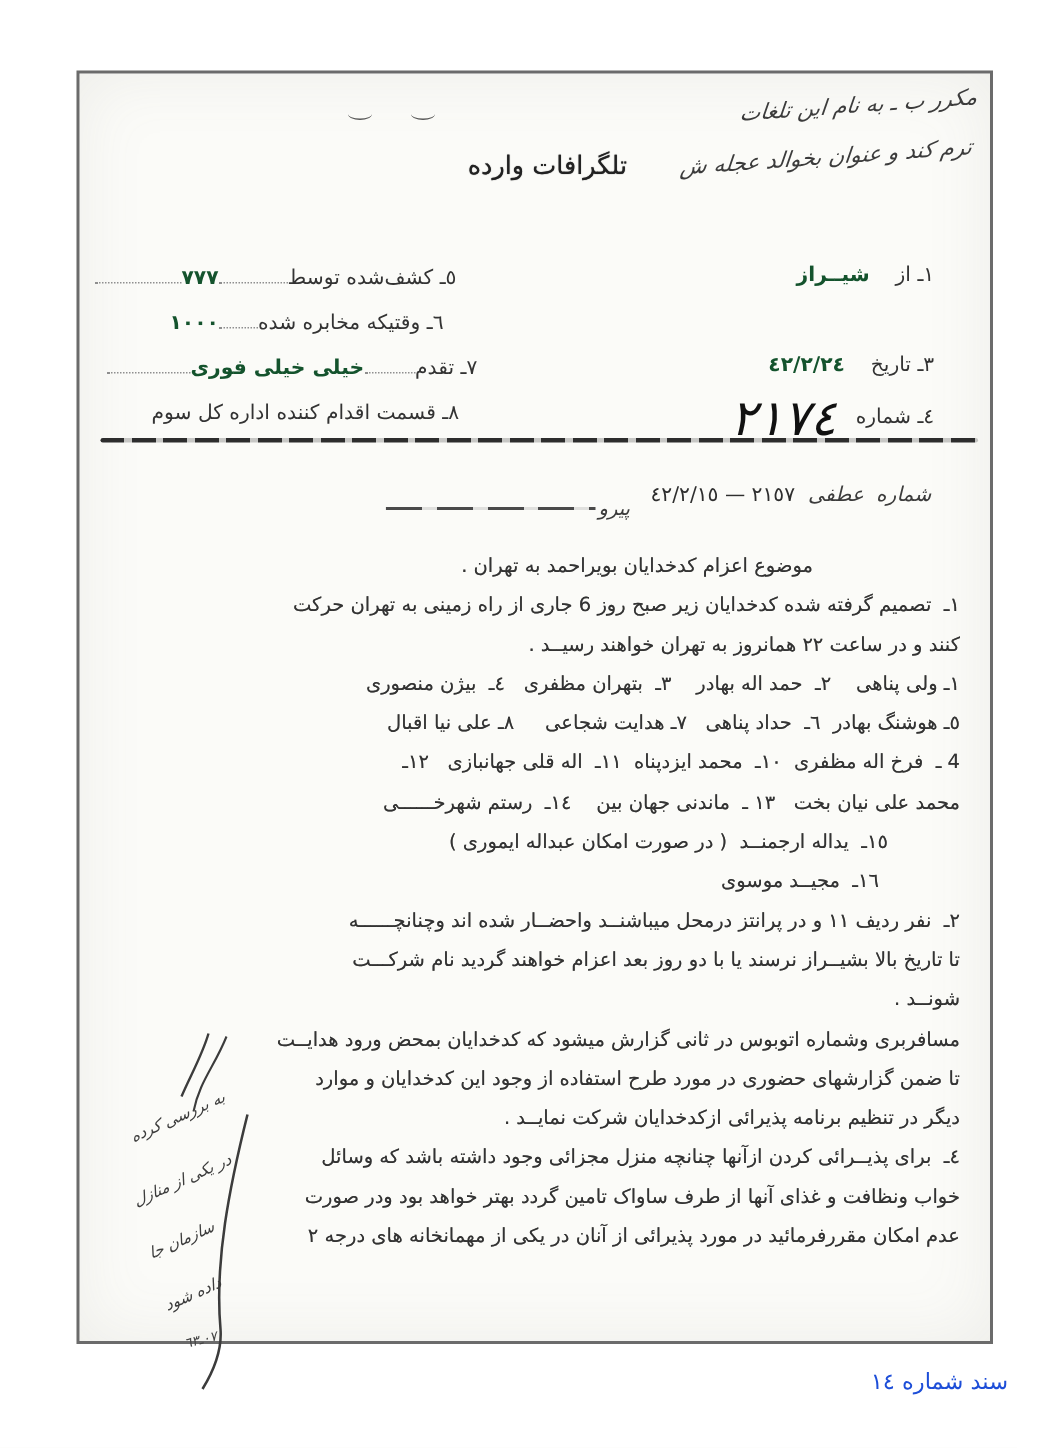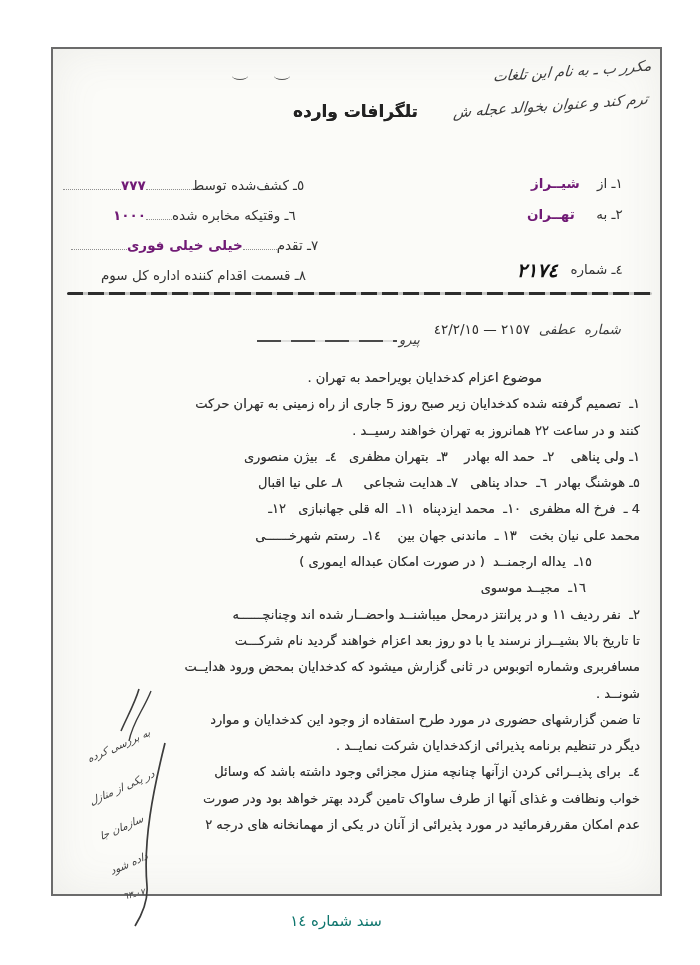--- a/index.html
+++ b/index.html
@@ -21,28 +21,28 @@
   }
   .hw-top{
     position:absolute;top:10px;right:10px;width:270px;text-align:right;
     font-size:14.5px;line-height:33px;transform:rotate(-4deg) skewX(-10deg);
   }
   .stray{position:absolute;top:16px;right:370px;}
   .stray i{display:inline-block;width:16px;height:7px;border-bottom:1.6px solid #555;
     border-radius:0 0 50% 50%;margin-left:26px;}
   .title{
     position:absolute;top:52px;right:242px;
-    font-size:17px;font-weight:bold;color:#222;letter-spacing:1px;
+    font-size:17px;font-weight:normal;color:#222;letter-spacing:1px;
     text-shadow:0 0 0.6px #333;
   }
   .form-row{position:absolute;white-space:pre;font-size:13.5px;color:#333;}
-  .form-row .val{font-weight:bold;color:#701a75;}
+  .form-row .val{font-weight:bold;color:#14532d;}
   .dots{display:inline-block;border-bottom:1.5px dotted #8f8f8f;height:11px;vertical-align:baseline;}
   .big-num{
-    font-size:19px;font-weight:bold;font-style:italic;color:#111;
+    font-size:33px;font-weight:normal;font-style:italic;color:#111;
     letter-spacing:3px;vertical-align:middle;
   }
   .divider{
     position:absolute;top:243px;left:14px;right:8px;height:3px;
     background:repeating-linear-gradient(90deg,#2d2d2d 0 16px,rgba(45,45,45,0.25) 16px 21px);
     border-radius:2px;
   }
   .ref-line{position:absolute;top:256px;right:22px;font-size:13.5px;white-space:pre;}
   .ref-label{font-style:italic;color:#3c3c3c;font-family:Liberation Mono, monospace;}
   .piro{position:absolute;top:283px;right:240px;font-size:13px;white-space:nowrap;}
@@ -54,44 +54,44 @@
     text-shadow:0 0 0.4px rgba(40,40,40,0.6);
   }
   .bl{white-space:pre;overflow:hidden;}
   .subject{margin-left:0;margin-right:98px;}
   .ind48{margin-right:48px;}
   .ind54{margin-right:54px;}
   .margin-note{position:absolute;top:632px;left:-6px;width:150px;height:240px;}
   .mn-line{position:absolute;font-size:10.5px;white-space:nowrap;transform:rotate(-24deg) skewX(-8deg);}
   .mn-num{position:absolute;font-size:9px;transform:rotate(-14deg);color:#444;}
   .caption{
-    position:absolute;top:912px;left:0;width:672px;text-align:center;
-    font-size:15px;color:#0f766e;direction:rtl;
+    position:absolute;top:912px;left:0;width:672px;text-align:right;
+    font-size:15px;color:#1d4ed8;direction:rtl;
   }
   svg.strokes{position:absolute;left:0;top:0;}
 </style>
 </head>
 <body>
 
 <div class="scan">
 
   <div class="hw-top hand">
     <div>مکرر ب ـ به نام این تلغات</div>
     <div>ترم کند و عنوان بخوالد عجله ش</div>
   </div>
 
   <div class="stray"><i></i><i></i></div>
 
   <div class="title">تلگرافات وارده</div>
 
   <div class="form-row" style="top:110px;right:20px;">
     <span>١ـ از</span><span>    </span><span class="val">شیــراز</span>
   </div>
-  <div class="form-row" style="top:141px;right:20px;">
-    <span>٢ـ به</span><span>     </span><span class="val">تهــران</span>
+  <div class="form-row" style="top:170px;right:20px;">
+    <span>٣ـ تاریخ</span><span>    </span><span class="val">٤٢/٢/٢٤</span>
   </div>
   <div class="form-row" style="top:194px;right:20px;">
     <span>٤ـ شماره</span><span>   </span><span class="big-num hand">٢١٧٤</span>
   </div>
 
   <div class="form-row" style="top:112px;left:10px;direction:rtl;">
     <span>٥ـ کشف‌شده توسط</span><span class="dots" style="width:46px;"></span><span class="val">٧٧٧</span><span class="dots" style="width:58px;"></span>
   </div>
   <div class="form-row" style="top:142px;left:60px;direction:rtl;">
     <span>٦ـ وقتیکه مخابره شده</span><span class="dots" style="width:26px;"></span><span class="val">١٠٠٠</span>
@@ -108,32 +108,32 @@
   <div class="ref-line">
     <span class="ref-label hand">شماره عطفی</span><span>  </span><span>٢١٥٧ — ٤٢/٢/١٥</span>
   </div>
 
   <div class="piro">
     <span class="hand">پیرو</span><span class="dash"></span>
   </div>
 
   <div class="body-text">
     <div class="bl subject">موضوع اعزام کدخدایان بویراحمد به تهران .</div>
-    <div class="bl">١ـ  تصمیم گرفته شده کدخدایان زیر صبح روز 5 جاری از راه زمینی به تهران حرکت</div>
+    <div class="bl">١ـ  تصمیم گرفته شده کدخدایان زیر صبح روز 6 جاری از راه زمینی به تهران حرکت</div>
     <div class="bl">کنند و در ساعت ٢٢ همانروز به تهران خواهند رسیــد .</div>
     <div class="bl">١ـ ولی پناهی    ٢ـ  حمد اله بهادر    ٣ـ  بتهران مظفری   ٤ـ  بیژن منصوری</div>
     <div class="bl">٥ـ هوشنگ بهادر  ٦ـ  حداد پناهی   ٧ـ هدایت شجاعی     ٨ـ علی نیا اقبال</div>
     <div class="bl">4 ـ  فرخ اله مظفری  ١٠ـ  محمد ایزدپناه  ١١ـ  اله قلی جهانبازی   ١٢ـ</div>
     <div class="bl">محمد علی نیان بخت   ١٣ ـ  ماندنی جهان بین    ١٤ـ  رستم شهرخــــــی</div>
     <div class="bl ind48">١٥ـ  یداله ارجمنــد  ( در صورت امکان عبداله ایموری )</div>
     <div class="bl ind54">١٦ـ  مجیــد موسوی</div>
     <div class="bl">٢ـ  نفر ردیف ١١ و در پرانتز درمحل میباشنــد واحضــار شده اند وچنانچــــــه</div>
     <div class="bl">تا تاریخ بالا بشیــراز نرسند یا با دو روز بعد اعزام خواهند گردید نام شرکـــت</div>
+    <div class="bl">شونــد .</div>
     <div class="bl">مسافربری وشماره اتوبوس در ثانی گزارش میشود که کدخدایان بمحض ورود هدایــت</div>
-    <div class="bl">شونــد .</div>
     <div class="bl">تا ضمن گزارشهای حضوری در مورد طرح استفاده از وجود این کدخدایان و موارد</div>
     <div class="bl">دیگر در تنظیم برنامه پذیرائی ازکدخدایان شرکت نمایــد .</div>
     <div class="bl">٤ـ  برای پذیــرائی کردن ازآنها چنانچه منزل مجزائی وجود داشته باشد که وسائل</div>
     <div class="bl">خواب ونظافت و غذای آنها از طرف ساواک تامین گردد بهتر خواهد بود ودر صورت</div>
     <div class="bl">عدم امکان مقررفرمائید در مورد پذیرائی از آنان در یکی از مهمانخانه های درجه ٢</div>
   </div>
 
   <div class="margin-note">
     <svg class="strokes" width="150" height="250" viewBox="0 0 150 250">
       <path d="M92 8 C 88 22, 80 36, 74 50" stroke="#3c3c3c" stroke-width="1.6" fill="none"></path>

